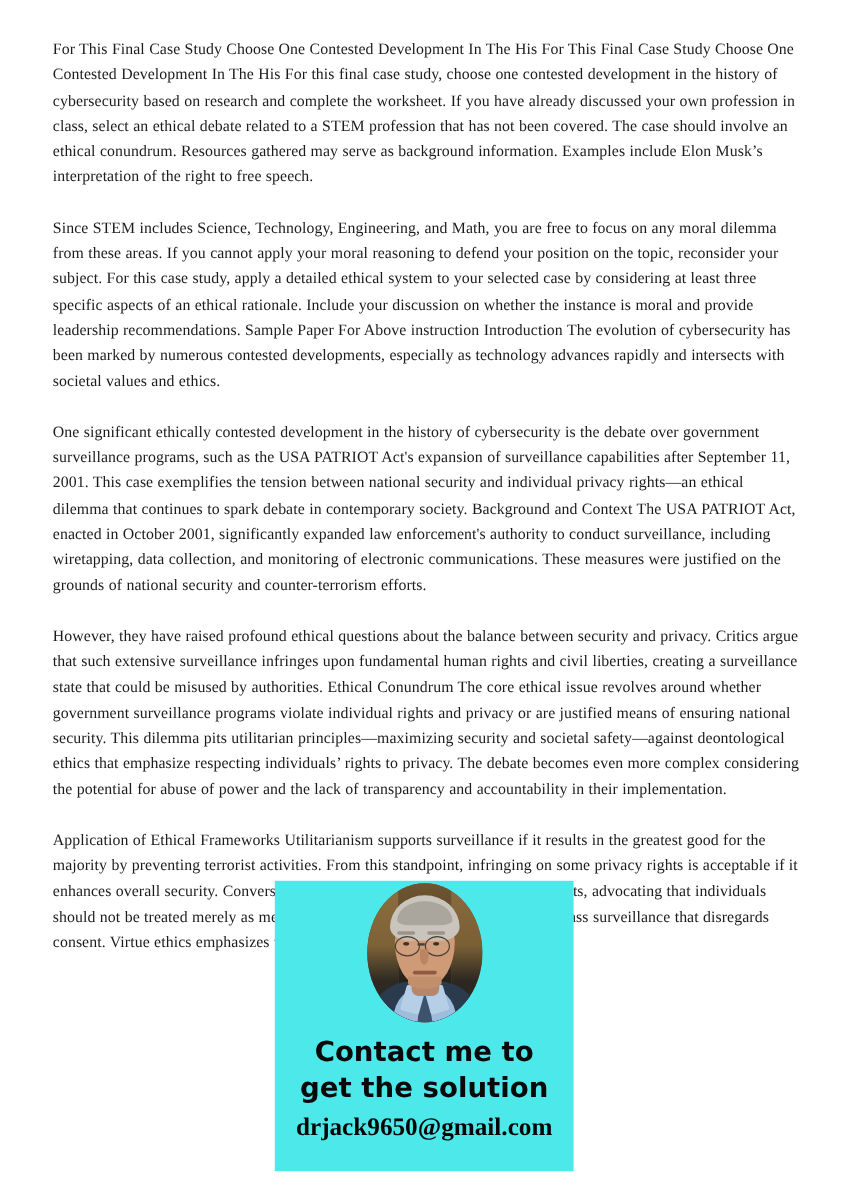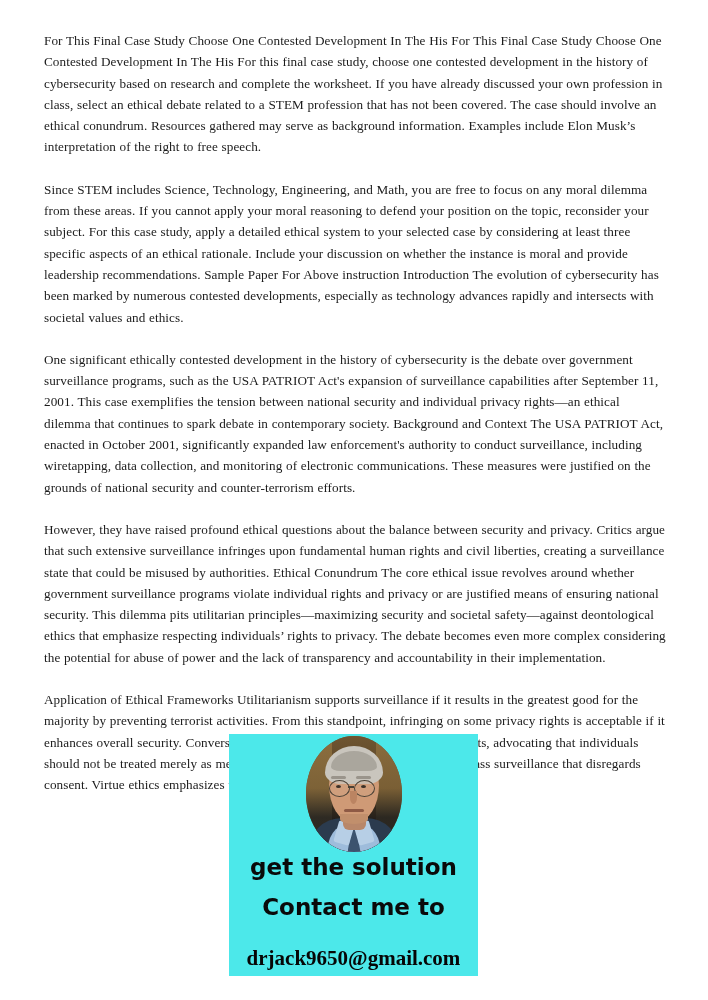--- a/index.html
+++ b/index.html
@@ -169,21 +169,21 @@
   }
   #promo-line1 { margin-top: 10px; }
   #promo-email {
     font-family: "Liberation Serif", "DejaVu Serif", serif;
     font-weight: 700;
     font-size: 21px;
     line-height: 28px;
     color: #060606;
     text-align: center;
     width: 100%;
-    margin-top: 22px;
+    margin-top: 3px;
   }
 </style>
 </head>
 <body>
 
 <div id="page">
 
   <div id="doc-body">
     <p class="para">For This Final Case Study Choose One Contested Development In The His For This Final Case Study Choose One Contested Development In The His For this final case study, choose one contested development in the history of cybersecurity based on research and complete the worksheet. If you have already discussed your own profession in class, select an ethical debate related to a STEM profession that has not been covered. The case should involve an ethical conundrum. Resources gathered may serve as background information. Examples include Elon Musk’s interpretation of the right to free speech.</p>
     <p class="para">Since STEM includes Science, Technology, Engineering, and Math, you are free to focus on any moral dilemma from these areas. If you cannot apply your moral reasoning to defend your position on the topic, reconsider your subject. For this case study, apply a detailed ethical system to your selected case by considering at least three specific aspects of an ethical rationale. Include your discussion on whether the instance is moral and provide leadership recommendations. Sample Paper For Above instruction Introduction The evolution of cybersecurity has been marked by numerous contested developments, especially as technology advances rapidly and intersects with societal values and ethics.</p>
@@ -213,18 +213,18 @@
       <div class="av-glass-l"></div>
       <div class="av-glass-r"></div>
       <div class="av-bridge"></div>
       <div class="av-eye-l"></div>
       <div class="av-eye-r"></div>
       <div class="av-nose"></div>
       <div class="av-mouth"></div>
       <div class="av-chin"></div>
     </div>
 
+    <div id="promo-line1">Contact me to</div>
     <div id="promo-line2">get the solution</div>
-    <div id="promo-line1">Contact me to</div>
     <div id="promo-email">drjack9650@gmail.com</div>
   </div>
 
 </div>
 
 </body></html>

